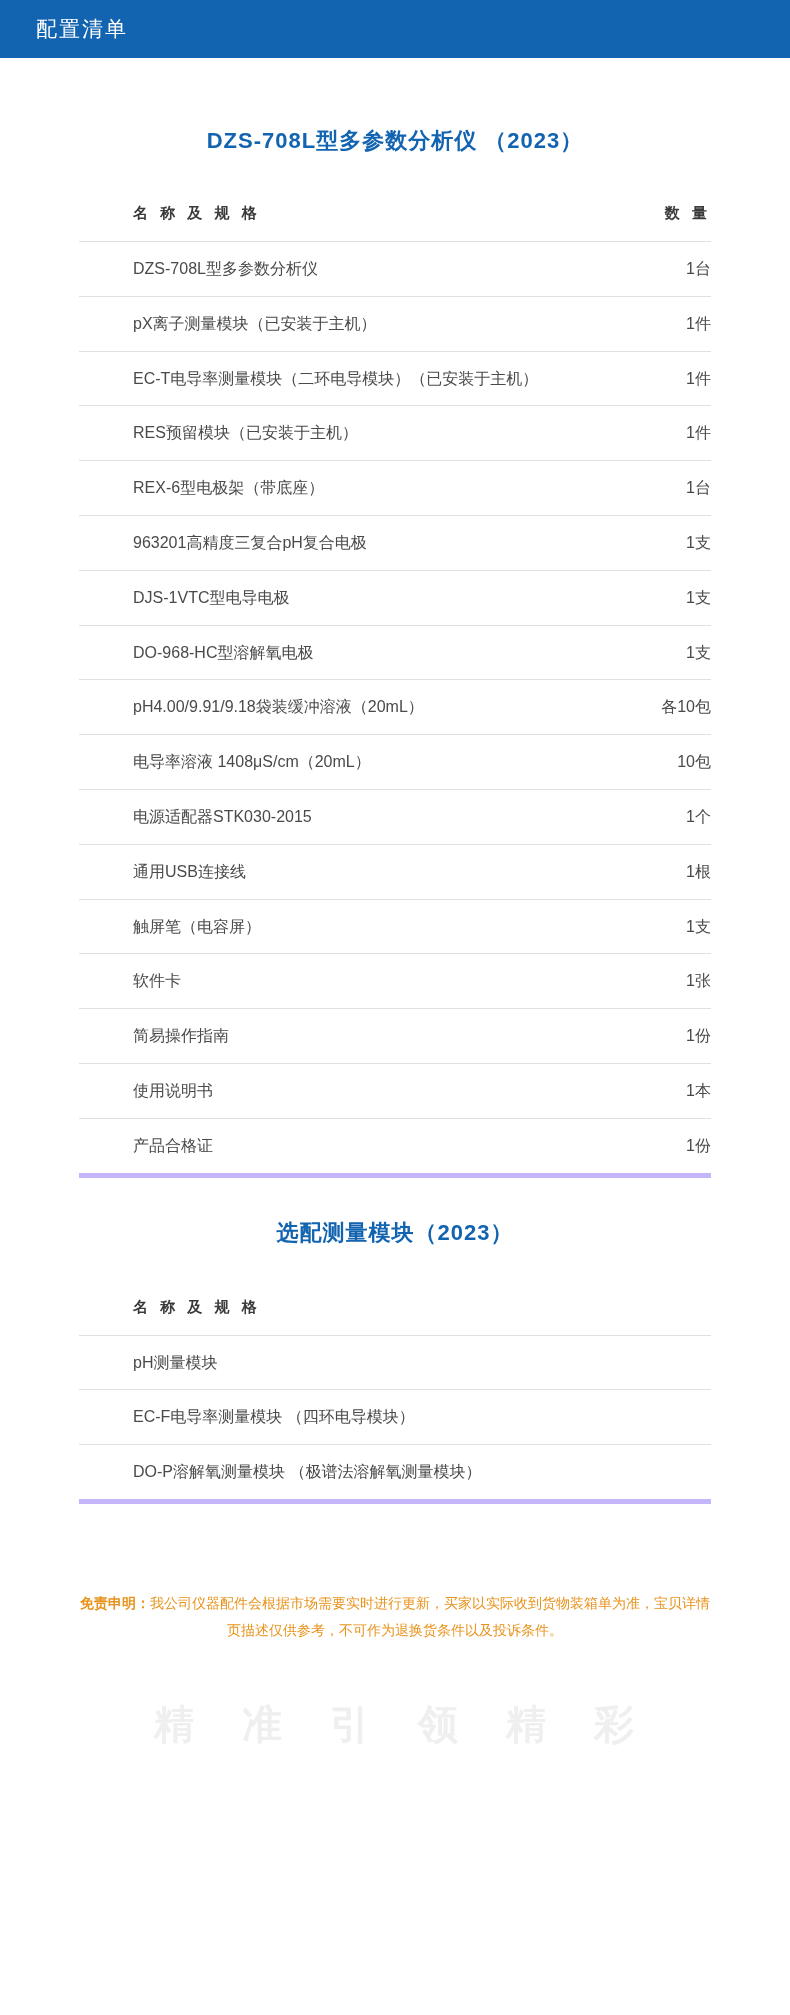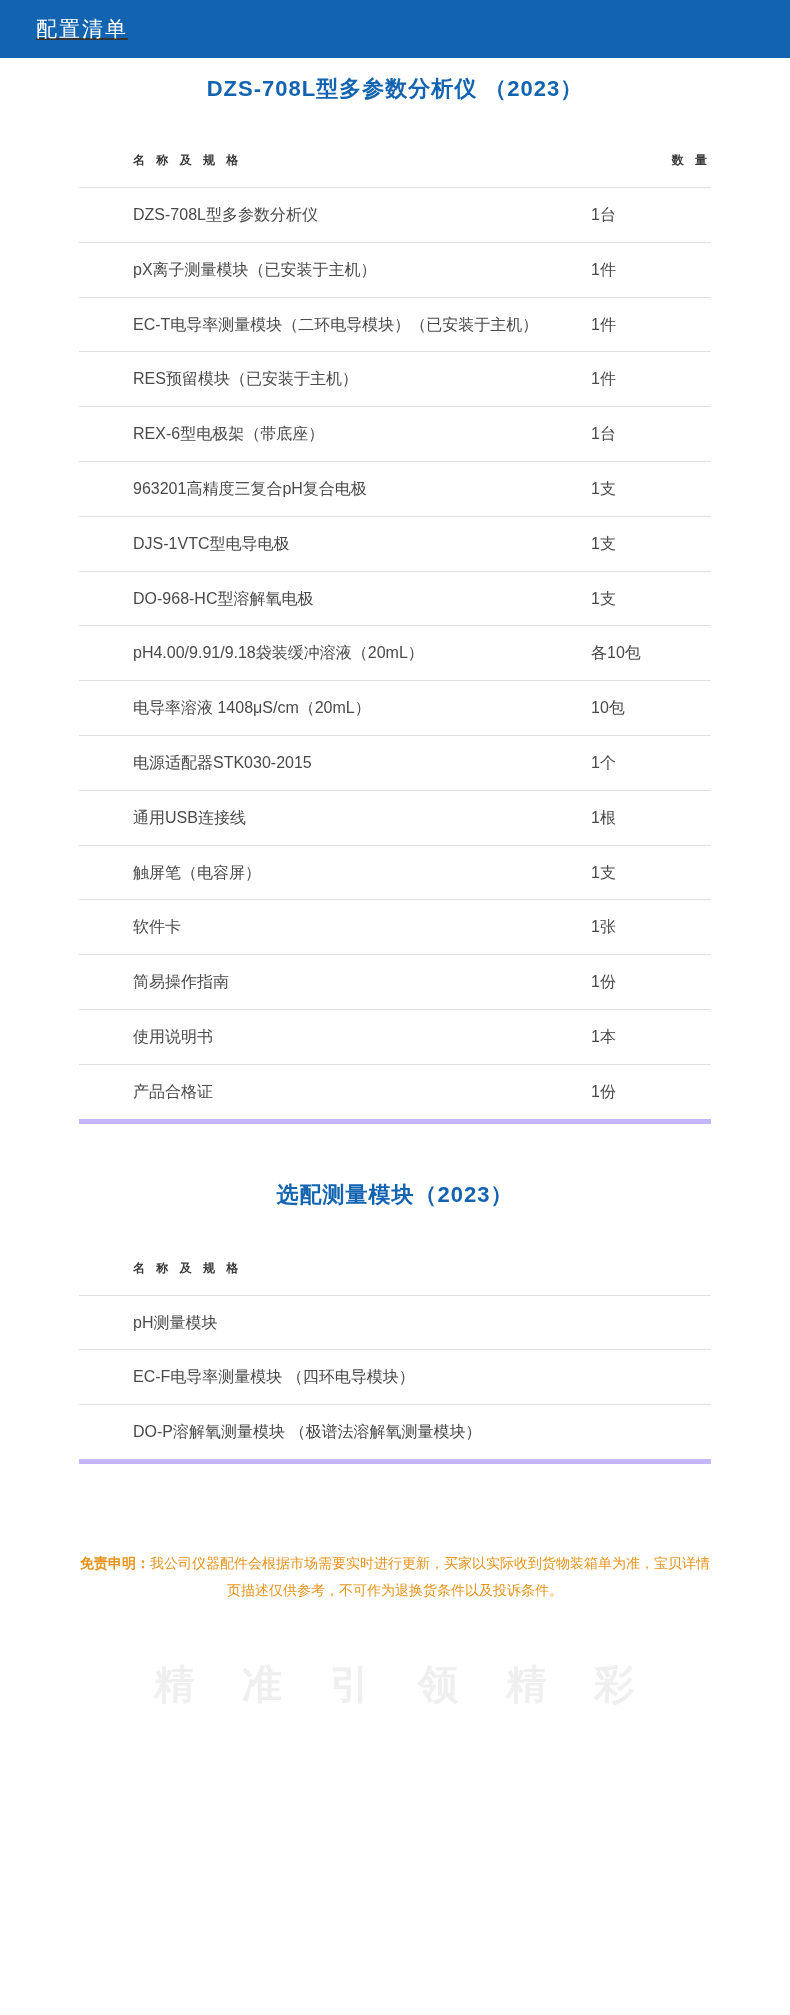--- a/index.html
+++ b/index.html
@@ -21,82 +21,81 @@
   }
 
   
   .header-bar {
     height: 58px;
     background: #1263b0;
     display: flex;
     align-items: center;
     padding-left: 36px;
     box-sizing: border-box;
-    text-decoration: underline;
   }
   .header-bar .title {
     color: #ffffff;
     font-size: 21px;
     letter-spacing: 2px;
     font-weight: 400;
   }
 
   
   .section-title {
     text-align: center;
     color: #1263b0;
     font-weight: bold;
     font-size: 22px;
     letter-spacing: 1px;
   }
   .section-title.first {
-    margin-top: 16px;
+    margin-top: 68px;
     margin-bottom: 0;
   }
   .section-title.second {
-    margin-top: 56px;
+    margin-top: 40px;
     margin-bottom: 0;
   }
 
   
   .table-wrap {
     width: 632px;
     margin: 0 auto;
   }
   .table-wrap.first { margin-top: 38px; }
   .table-wrap.second { margin-top: 40px; }
 
   table.spec {
     width: 100%;
     border-collapse: collapse;
     table-layout: fixed;
   }
   table.spec th {
-    font-size: 12px;
+    font-size: 15px;
     font-weight: bold;
     color: #3a3a3a;
     letter-spacing: 4px;
     padding: 10px 0 18px 0;
     text-align: left;
     border: 0;
   }
   table.spec th.col-name { padding-left: 54px; }
   table.spec th.col-qty  { text-align: right; width: 120px; letter-spacing: 4px;}
   table.spec td {
     font-size: 16px;
     color: #4a4a4a;
     border-top: 1px solid #e0e0e0;
     padding: 17px 0 16px 0;
     line-height: 1.3;
   }
   table.spec tr:last-child td {
     border-bottom: 5px solid #c4b5fd;
   }
   table.spec td.col-name { padding-left: 54px; }
-  table.spec td.col-qty  { text-align: left; width: 120px; }
+  table.spec td.col-qty  { text-align: right; width: 120px; }
 
   table.spec.optional td.col-name { padding-left: 54px; }
 
   
   .disclaimer {
     width: 640px;
     margin: 0 auto;
     margin-top: 86px;
     color: #e8931c;
     font-size: 14px;

